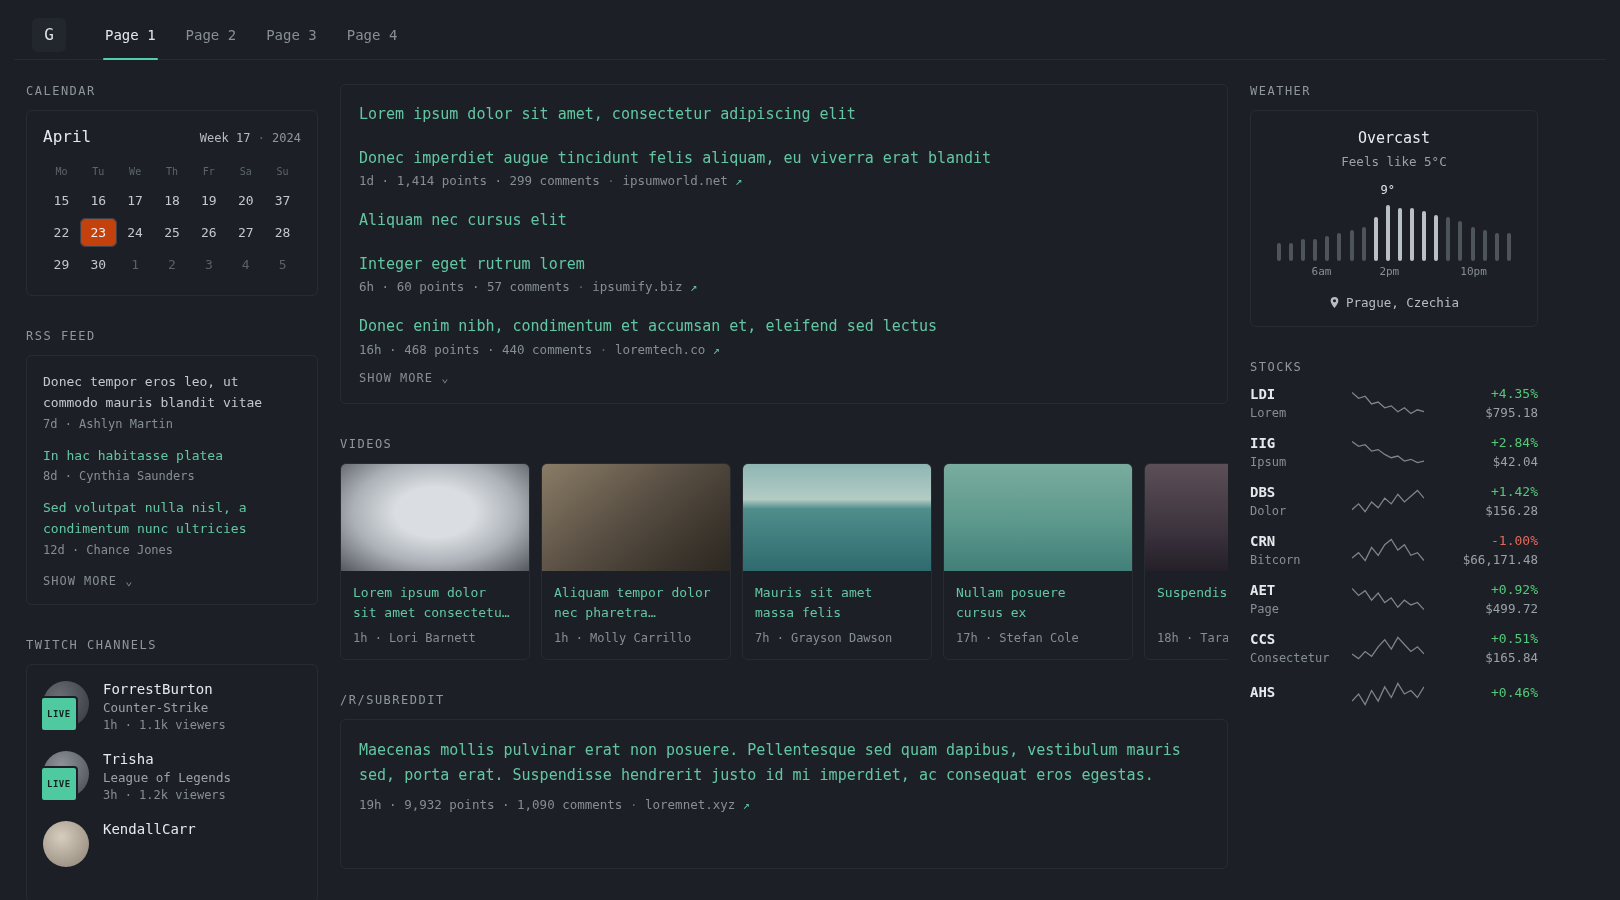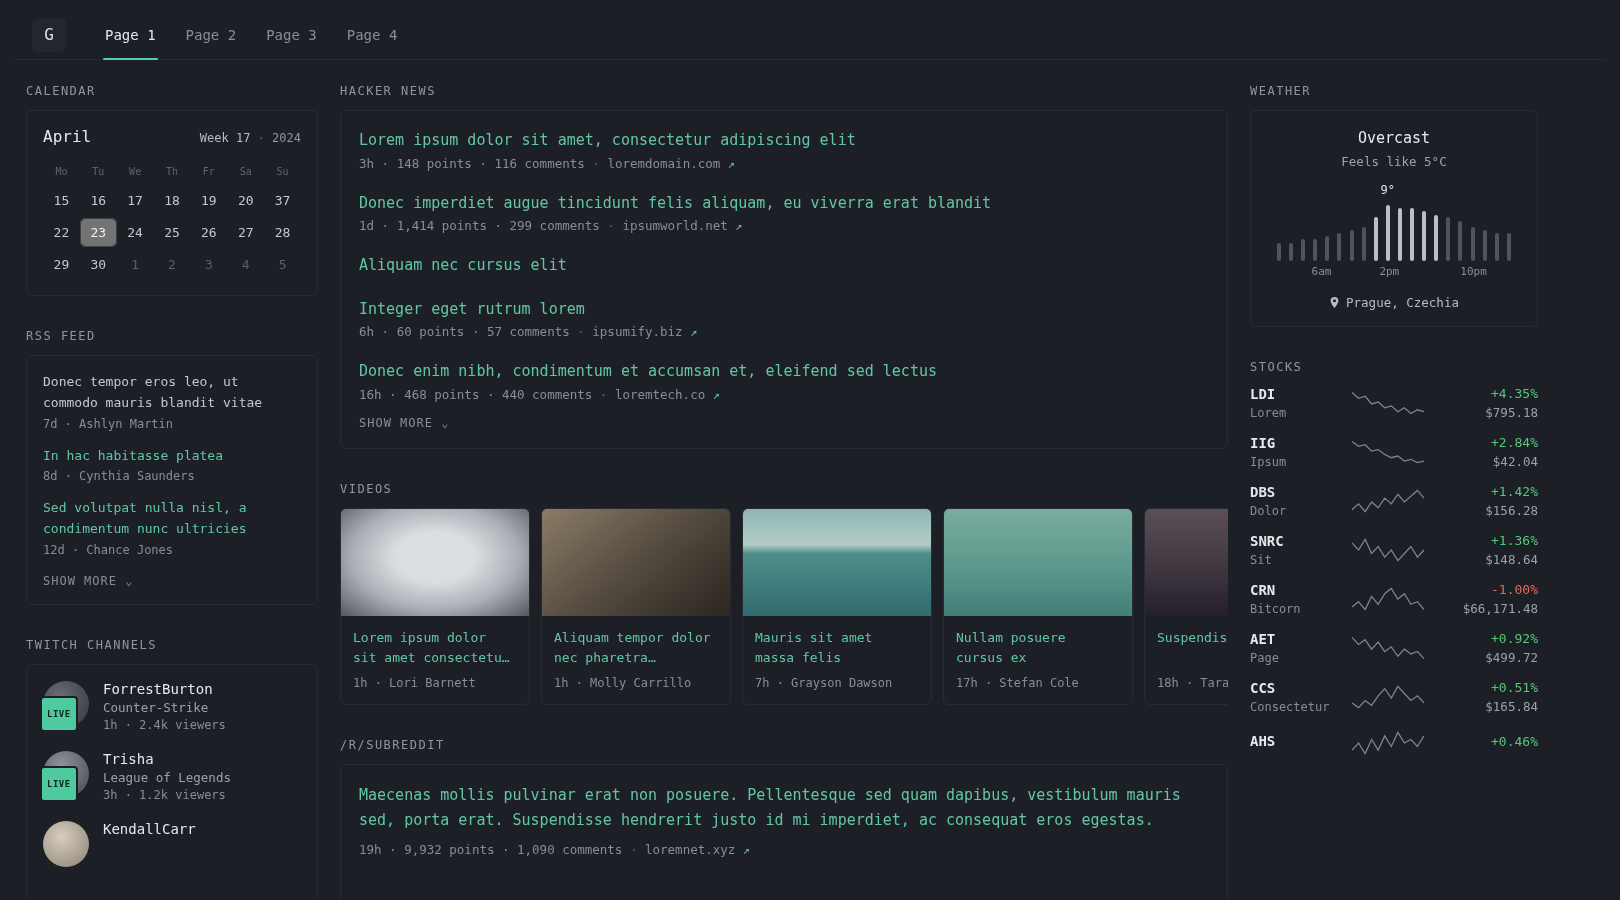--- a/index.html
+++ b/index.html
@@ -37,21 +37,21 @@
   .cal-head { display:flex; justify-content:space-between; align-items:baseline; }
   .cal-month { font-size:16px; color:#e6e9ec; }
   .cal-weekinfo { font-size:12px; color:#b6bcc2; }
   .cal-weekinfo .sep { color:#5d646c; }
   .cal-weekinfo .year { color:#8f969e; }
   .cal-grid { display:grid; grid-template-columns:repeat(7,1fr); row-gap:3px;
     margin-top:14px; text-align:center; }
   .cal-dow { font-size:10px; color:#5d646c; padding:6px 0; }
   .cal-day { font-size:13px; color:#c3c8cd; padding:7px 0; border-radius:6px; }
   .cal-day.dim { color:#5a6068; }
-  .cal-day.selected { background:#737373; color:#eef0f2;
+  .cal-day.selected { background:#c2410c; color:#eef0f2;
     box-shadow:inset 0 0 0 1px #3a414b; }
 
   
   .rss-item { margin-bottom:15px; }
   .rss-title { display:block; font-size:13px; line-height:1.6; color:#62c6a2; }
   .rss-title.read { color:#c3c8cd; }
   .rss-meta { font-size:12px; color:#868d95; margin-top:3px; }
   .show-more { display:inline-block; font-size:12px; letter-spacing:1px;
     color:#868d95; margin-top:2px; }
   .chevron { font-size:12px; color:#868d95; }
@@ -214,21 +214,21 @@
       <div class="section-title">TWITCH CHANNELS</div>
       <div class="box">
         <div class="tw-row">
           <div class="tw-avatar-wrap">
             <span class="tw-avatar av1"></span>
             <span class="tw-live">LIVE</span>
           </div>
           <div>
             <a class="tw-name">ForrestBurton</a>
             <div class="tw-game">Counter-Strike</div>
-            <div class="tw-meta">1h · 2.4k viewers</div>
+            <div class="tw-meta">1h · 1.1k viewers</div>
           </div>
         </div>
         <div class="tw-row">
           <div class="tw-avatar-wrap">
             <span class="tw-avatar av2"></span>
             <span class="tw-live">LIVE</span>
           </div>
           <div>
             <a class="tw-name">Trisha</a>
             <div class="tw-game">League of Legends</div>
@@ -243,31 +243,24 @@
             <a class="tw-name">KendallCarr</a>
           </div>
         </div>
       </div>
     </div>
   </div>
 
   <div class="col-mid">
 
     <div class="section">
-      <div class="section-title">HACKER NEWS</div>
       <div class="box" style="padding:18px;">
 
         <div class="hn-item">
           <a class="hn-title">Lorem ipsum dolor sit amet, consectetur adipiscing elit</a>
-          <div class="hn-meta">
-            <span>3h · 148 points · 116 comments</span>
-            <span class="sep">·</span>
-            <a class="domain">loremdomain.com</a>
-            <span class="arrow">↗</span>
-          </div>
         </div>
 
         <div class="hn-item">
           <a class="hn-title">Donec imperdiet augue tincidunt felis aliquam, eu viverra erat blandit</a>
           <div class="hn-meta">
             <span>1d · 1,414 points · 299 comments</span>
             <span class="sep">·</span>
             <a class="domain">ipsumworld.net</a>
             <span class="arrow">↗</span>
           </div>
@@ -446,33 +439,20 @@
         </div>
         <svg class="stock-spark" viewBox="0 0 68 26">
             <polyline fill="none" stroke="#7e858d" stroke-width="1.2" points="0.0,21.2 6.2,15.7 12.4,23.0 18.5,13.9 24.7,19.4 30.9,10.3 37.1,15.7 43.3,6.6 49.5,13.9 55.6,8.5 61.8,3.0 68.0,10.3"></polyline>
           </svg>
         <div class="stock-vals">
           <div class="stock-change pos">+1.42%</div>
           <div class="stock-price">$156.28</div>
         </div>
       </div>
 
-      <div class="stock-row">
-        <div class="stock-ids">
-          <div class="stock-sym">SNRC</div>
-          <div class="stock-name">Sit</div>
-        </div>
-        <svg class="stock-spark" viewBox="0 0 68 26">
-            <polyline fill="none" stroke="#7e858d" stroke-width="1.2" points="0.0,6.3 6.2,13.0 12.4,3.0 18.5,16.3 24.7,9.7 30.9,19.7 37.1,13.0 43.3,23.0 49.5,16.3 55.6,9.7 61.8,19.7 68.0,13.0"></polyline>
-          </svg>
-        <div class="stock-vals">
-          <div class="stock-change pos">+1.36%</div>
-          <div class="stock-price">$148.64</div>
-        </div>
-      </div>
 
       <div class="stock-row">
         <div class="stock-ids">
           <div class="stock-sym">CRN</div>
           <div class="stock-name">Bitcorn</div>
         </div>
         <svg class="stock-spark" viewBox="0 0 68 26">
             <polyline fill="none" stroke="#7e858d" stroke-width="1.2" points="0.0,20.5 6.2,15.5 12.4,23.0 18.5,10.5 24.7,18.0 30.9,8.0 37.1,3.0 43.3,13.0 49.5,8.0 55.6,18.0 61.8,15.5 68.0,23.0"></polyline>
           </svg>
         <div class="stock-vals">

